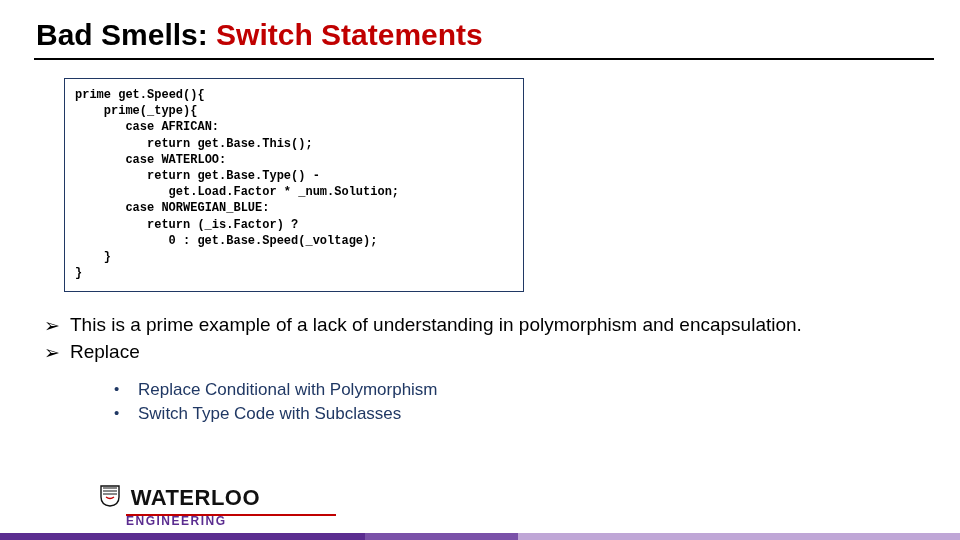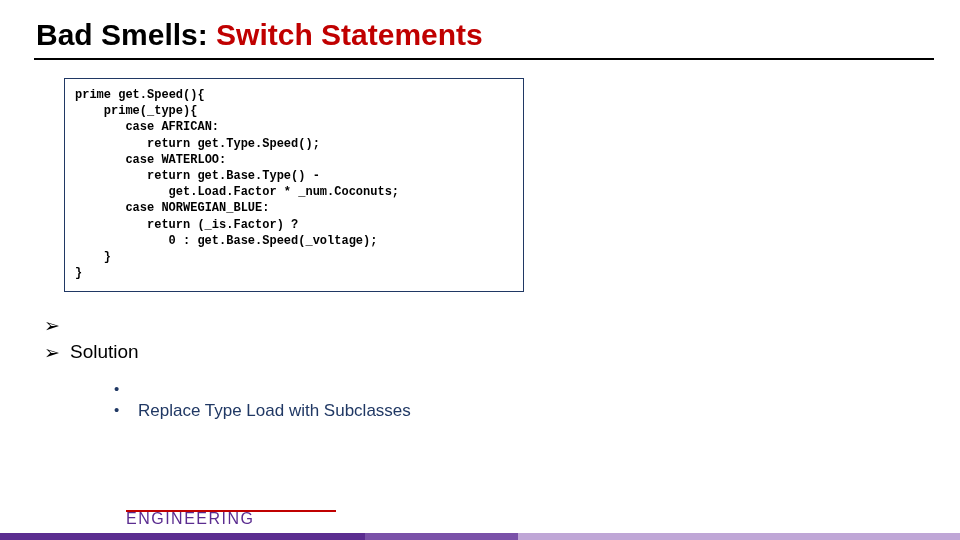--- a/index.html
+++ b/index.html
@@ -18,68 +18,80 @@
   .subbul .dot { width: 24px; flex: none; font-size: 15px; color: #203864; }
   .subgap { height: 10px; }
   .logo-strip { position: absolute; left: 0; right: 0; bottom: 0; height: 56px; background: #fff; }
   .logo-strip .bar { position: absolute; left: 0; right: 0; bottom: 0; height: 7px; display: flex; }
   .bar .seg1 { width: 38%; background: #5b2d90; }
   .bar .seg2 { width: 16%; background: #7a51a8; }
   .bar .seg3 { flex: 1; background: #bfa6d6; }
   .logo { position: absolute; left: 100px; bottom: 12px; width: 240px; }
   .logo .main { font-size: 22px; font-weight: 800; letter-spacing: 0.5px; color: #111; }
   .logo .main .crest { display: inline-block; vertical-align: middle; margin-right: 4px; }
-  .logo .sub { font-size: 16px; font-weight: 400; letter-spacing: 1.5px; color: #5b2d90; margin-top: -2px; margin-left: 26px; }
+  .logo .sub { font-size: 12px; font-weight: 700; letter-spacing: 1.5px; color: #5b2d90; margin-top: -2px; margin-left: 26px; }
   .logo .rule { border-top: 2px solid #c00000; width: 210px; margin: 1px 0 0 26px; }
 </style>
 </head>
 <body>
 
 <div class="slide">
 
   <h1 class="title">
     <span>Bad Smells: </span><span class="red">Switch Statements</span>
   </h1>
   <hr class="title-underline">
 
   <div class="codebox">
 <pre><span class="ci">prime</span><span class="ci"> get.Speed(){</span>
 <span class="ci">    prime</span><span class="ci">(_type){</span>
 <span class="ci">       case</span><span class="ci"> AFRICAN:</span>
-<span class="ci">          return</span><span class="ci"> get.Type.Speed();</span>
+<span class="ci">          return</span><span class="ci"> get.Base.This();</span>
 <span class="ci">       case</span><span class="ci"> WATERLOO:</span>
 <span class="ci">          return</span><span class="ci"> get.Base.Type() -</span>
-<span class="ci">             get.Load.Factor * _num.Coconuts;</span>
+<span class="ci">             get.Load.Factor * _num.Solution;</span>
 <span class="ci">       case</span><span class="ci"> NORWEGIAN_BLUE:</span>
 <span class="ci">          return</span><span class="ci"> (_is.Factor) ?</span>
 <span class="ci">             0 : get.Base.Speed(_voltage);</span>
 <span class="ci">    }</span>
 <span class="ci">}</span></pre>
   </div>
 
   <div class="bullets">
     <div class="bul">
       <span class="arrow">➢</span>
+      <span>This is a prime example of a lack of understanding in polymorphism and encapsulation.</span>
     </div>
     <div class="bul">
       <span class="arrow">➢</span>
-      <span>Solution</span>
+      <span>Replace</span>
     </div>
     <div class="subgap"></div>
     <div class="subbul">
       <span class="dot">•</span>
+      <span>Replace Conditional with Polymorphism</span>
     </div>
     <div class="subbul">
       <span class="dot">•</span>
-      <span>Replace Type Load with Subclasses</span>
+      <span>Switch Type Code with Subclasses</span>
     </div>
   </div>
 
   <div class="logo-strip">
     <div class="logo">
+      <div class="main">
+        <span class="crest">
+          <svg width="20" height="22" viewBox="0 0 20 22">
+            <path d="M1 1 H19 V12 Q19 20 10 21 Q1 20 1 12 Z" fill="#fff" stroke="#111" stroke-width="1.4"></path>
+            <path d="M3 3 H17 M3 6 H17 M3 9 H17" stroke="#111" stroke-width="1"></path>
+            <path d="M6 12 Q10 15 14 12" fill="none" stroke="#c00000" stroke-width="1.3"></path>
+          </svg>
+        </span>
+        <span>WATERLOO</span>
+      </div>
       <div class="rule"></div>
       <div class="sub">ENGINEERING</div>
     </div>
     <div class="bar">
       <div class="seg1"></div>
       <div class="seg2"></div>
       <div class="seg3"></div>
     </div>
   </div>
 

